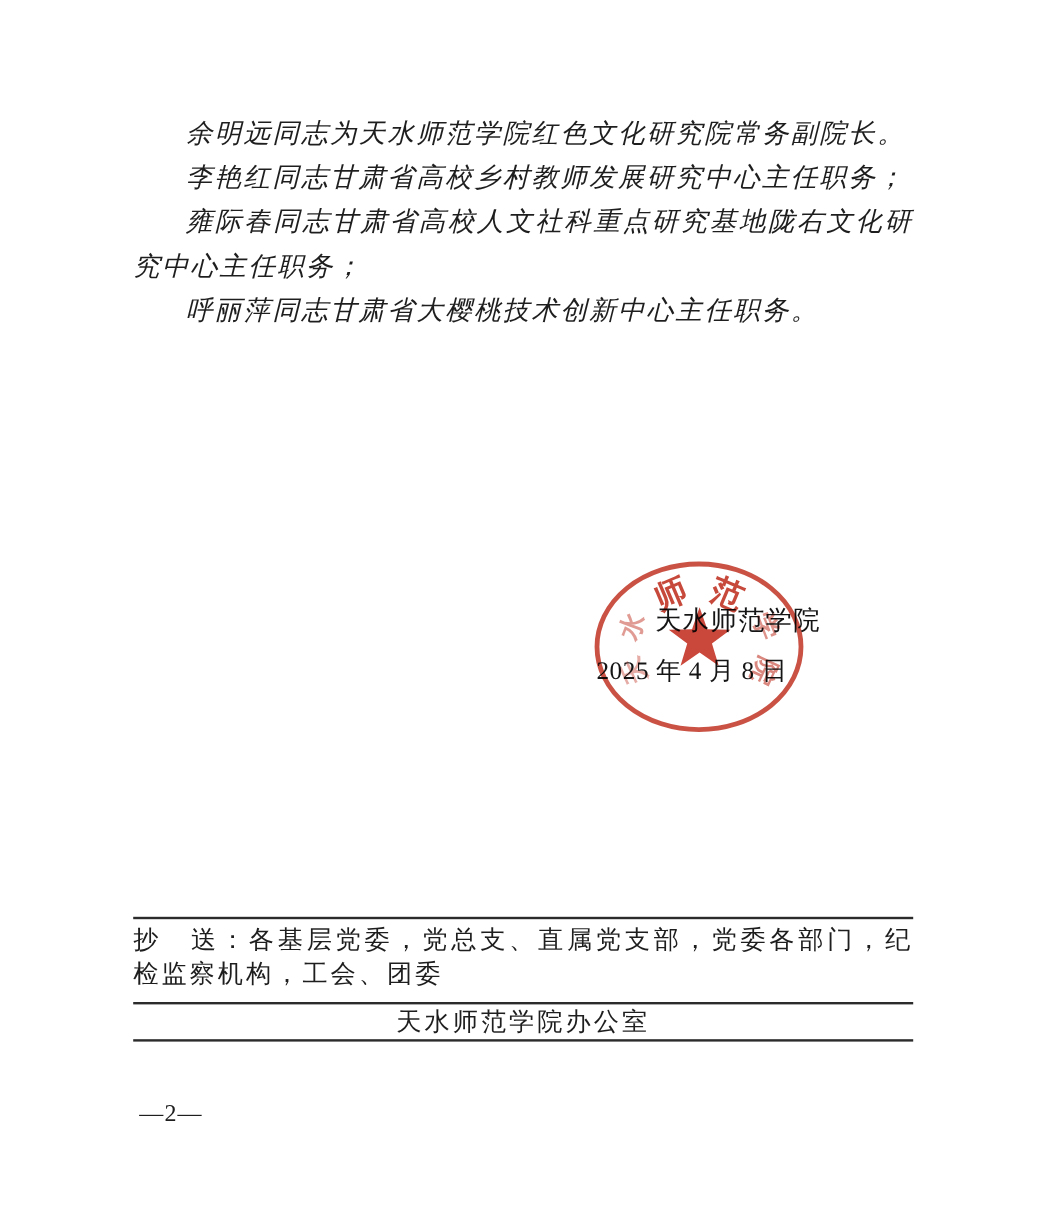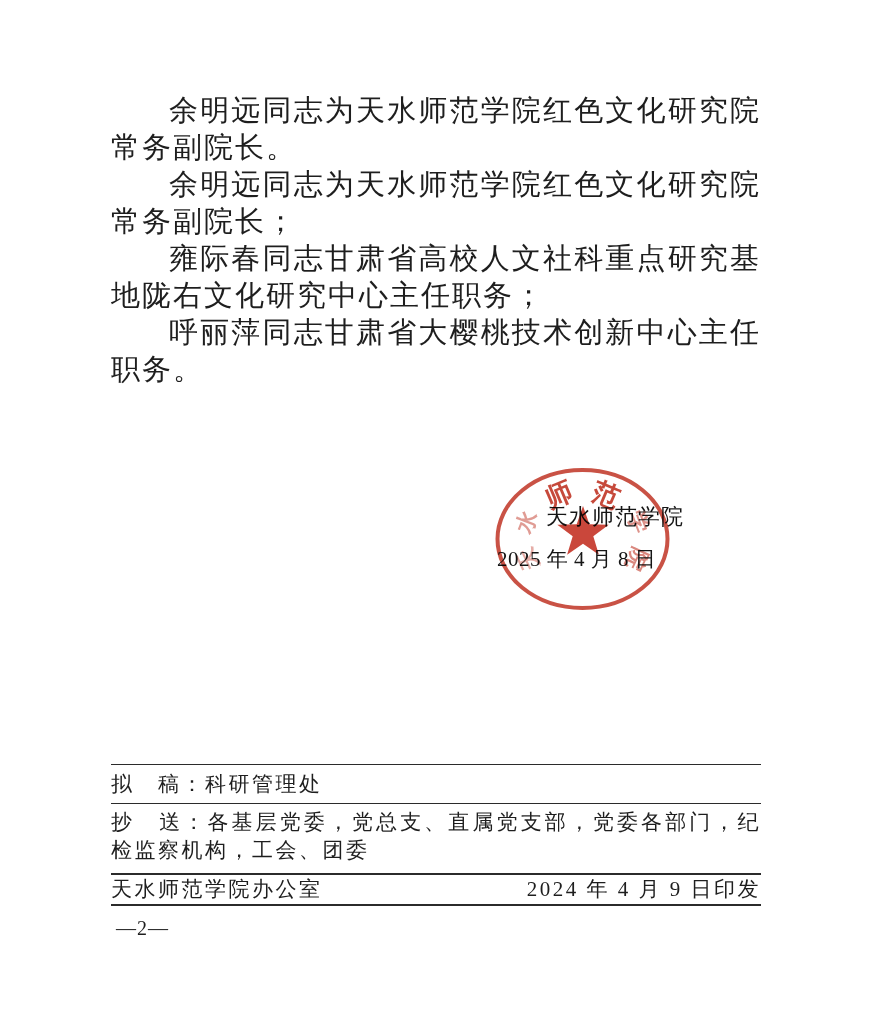--- a/index.html
+++ b/index.html
@@ -12,25 +12,26 @@
     overflow: hidden;
     font-family: "Liberation Serif", "DejaVu Serif", serif;
     color: #1d1d1d;
   }
   
   .doc-body {
     position: absolute;
     left: 111px;
     top: 92px;
     width: 650px;
-    font-size: 29px;
+    font-size: 22px;
     line-height: 37px;
     letter-spacing: 2px;
     text-align: justify;
     color: #1e1e1e;
+    font-style: italic;
   }
   .doc-body p { text-indent: 2em; margin: 0; }
   
   .sig-issuer {
     position: absolute;
     left: 510px;
     top: 502px;
     font-size: 22px;
     letter-spacing: 1px;
     color: #151515;
@@ -73,68 +74,65 @@
   }
   .rule { border-top: 1.5px solid #2b2b2b; height: 0; }
   .rule.thick { border-top: 2.5px solid #2b2b2b; }
   .rule.medium { border-top: 2px solid #2b2b2b; }
   .f-drafter { height: 38px; line-height: 38px; white-space: nowrap; }
   .f-cc { padding: 6px 0 7px 0; line-height: 28px; text-align: justify; font-family: Liberation Mono, monospace; }
   .f-office {
     height: 29px; line-height: 29px;
     display: flex; justify-content: space-between; align-items: center;
     white-space: nowrap;
+    flex-direction: column;
   }
   .page-num {
     position: absolute;
     left: 116px;
     top: 917px;
     font-size: 20px;
     letter-spacing: 1px;
     color: #1e1e1e;
   }
 </style>
 </head>
 <body>
 
 <div class="page">
 
   <main class="doc-body">
     <p>余明远同志为天水师范学院红色文化研究院常务副院长。</p>
-    <p>余明远同志为天水师范学院红色文化研究院常务副院长；</p>
+    <p>李艳红同志甘肃省高校乡村教师发展研究中心主任职务；</p>
     <p>雍际春同志甘肃省高校人文社科重点研究基地陇右文化研究中心主任职务；</p>
     <p>呼丽萍同志甘肃省大樱桃技术创新中心主任职务。</p>
   </main>
 
   <div class="sig-issuer">天水师范学院</div>
   <div class="sig-date">2025 年 4 月 8 日</div>
 
   <svg class="seal-svg" viewBox="0 0 186 152" aria-hidden="true">
     <ellipse cx="92.5" cy="77" rx="85" ry="69" fill="none" stroke="#c23a2b" stroke-width="4" stroke-opacity="0.88"></ellipse>
     <text class="seal-arc-char" x="0" y="0" transform="translate(38.1,97.3) rotate(-115)" font-size="22" fill="#c23a2b" opacity="0.42" dominant-baseline="central">天</text>
     <text class="seal-arc-char" x="0" y="0" transform="translate(36.5,59.8) rotate(-69)" font-size="22" fill="#c23a2b" opacity="0.5" dominant-baseline="central">水</text>
     <text class="seal-arc-char" x="0" y="0" transform="translate(69,32.8) rotate(-23)" font-size="27" fill="#c23a2b" opacity="0.92" dominant-baseline="central">师</text>
     <text class="seal-arc-char" x="0" y="0" transform="translate(116,32.8) rotate(23)" font-size="27" fill="#c23a2b" opacity="0.92" dominant-baseline="central">范</text>
     <text class="seal-arc-char" x="0" y="0" transform="translate(148.5,59.8) rotate(69)" font-size="22" fill="#c23a2b" opacity="0.55" dominant-baseline="central">学</text>
     <text class="seal-arc-char" x="0" y="0" transform="translate(146.9,97.3) rotate(115)" font-size="22" fill="#c23a2b" opacity="0.6" dominant-baseline="central">院</text>
     <polygon points="93,44 99.4,62.3 118.7,62.7 103.3,74.3 108.9,92.8 93,81.8 77.1,92.8 82.7,74.3 67.3,62.7 86.7,62.3" fill="#c5372a" fill-opacity="0.92"></polygon>
   </svg>
 
   <footer class="doc-footer">
     <div class="rule"></div>
-    <div class="f-drafter">
-      <span>拟　稿：</span><span>科研管理处</span>
-    </div>
     <div class="rule"></div>
     <div class="f-cc">
       <span>抄　送：</span><span>各基层党委，党总支、直属党支部，党委各部门，纪检监察机构，工会、团委</span>
     </div>
     <div class="rule thick"></div>
     <div class="f-office">
       <span>天水师范学院办公室</span>
-      <span>2024 年 4 月 9 日印发</span>
     </div>
     <div class="rule medium"></div>
   </footer>
 
   <div class="page-num">—2—</div>
 
 </div>
 
 </body></html>

